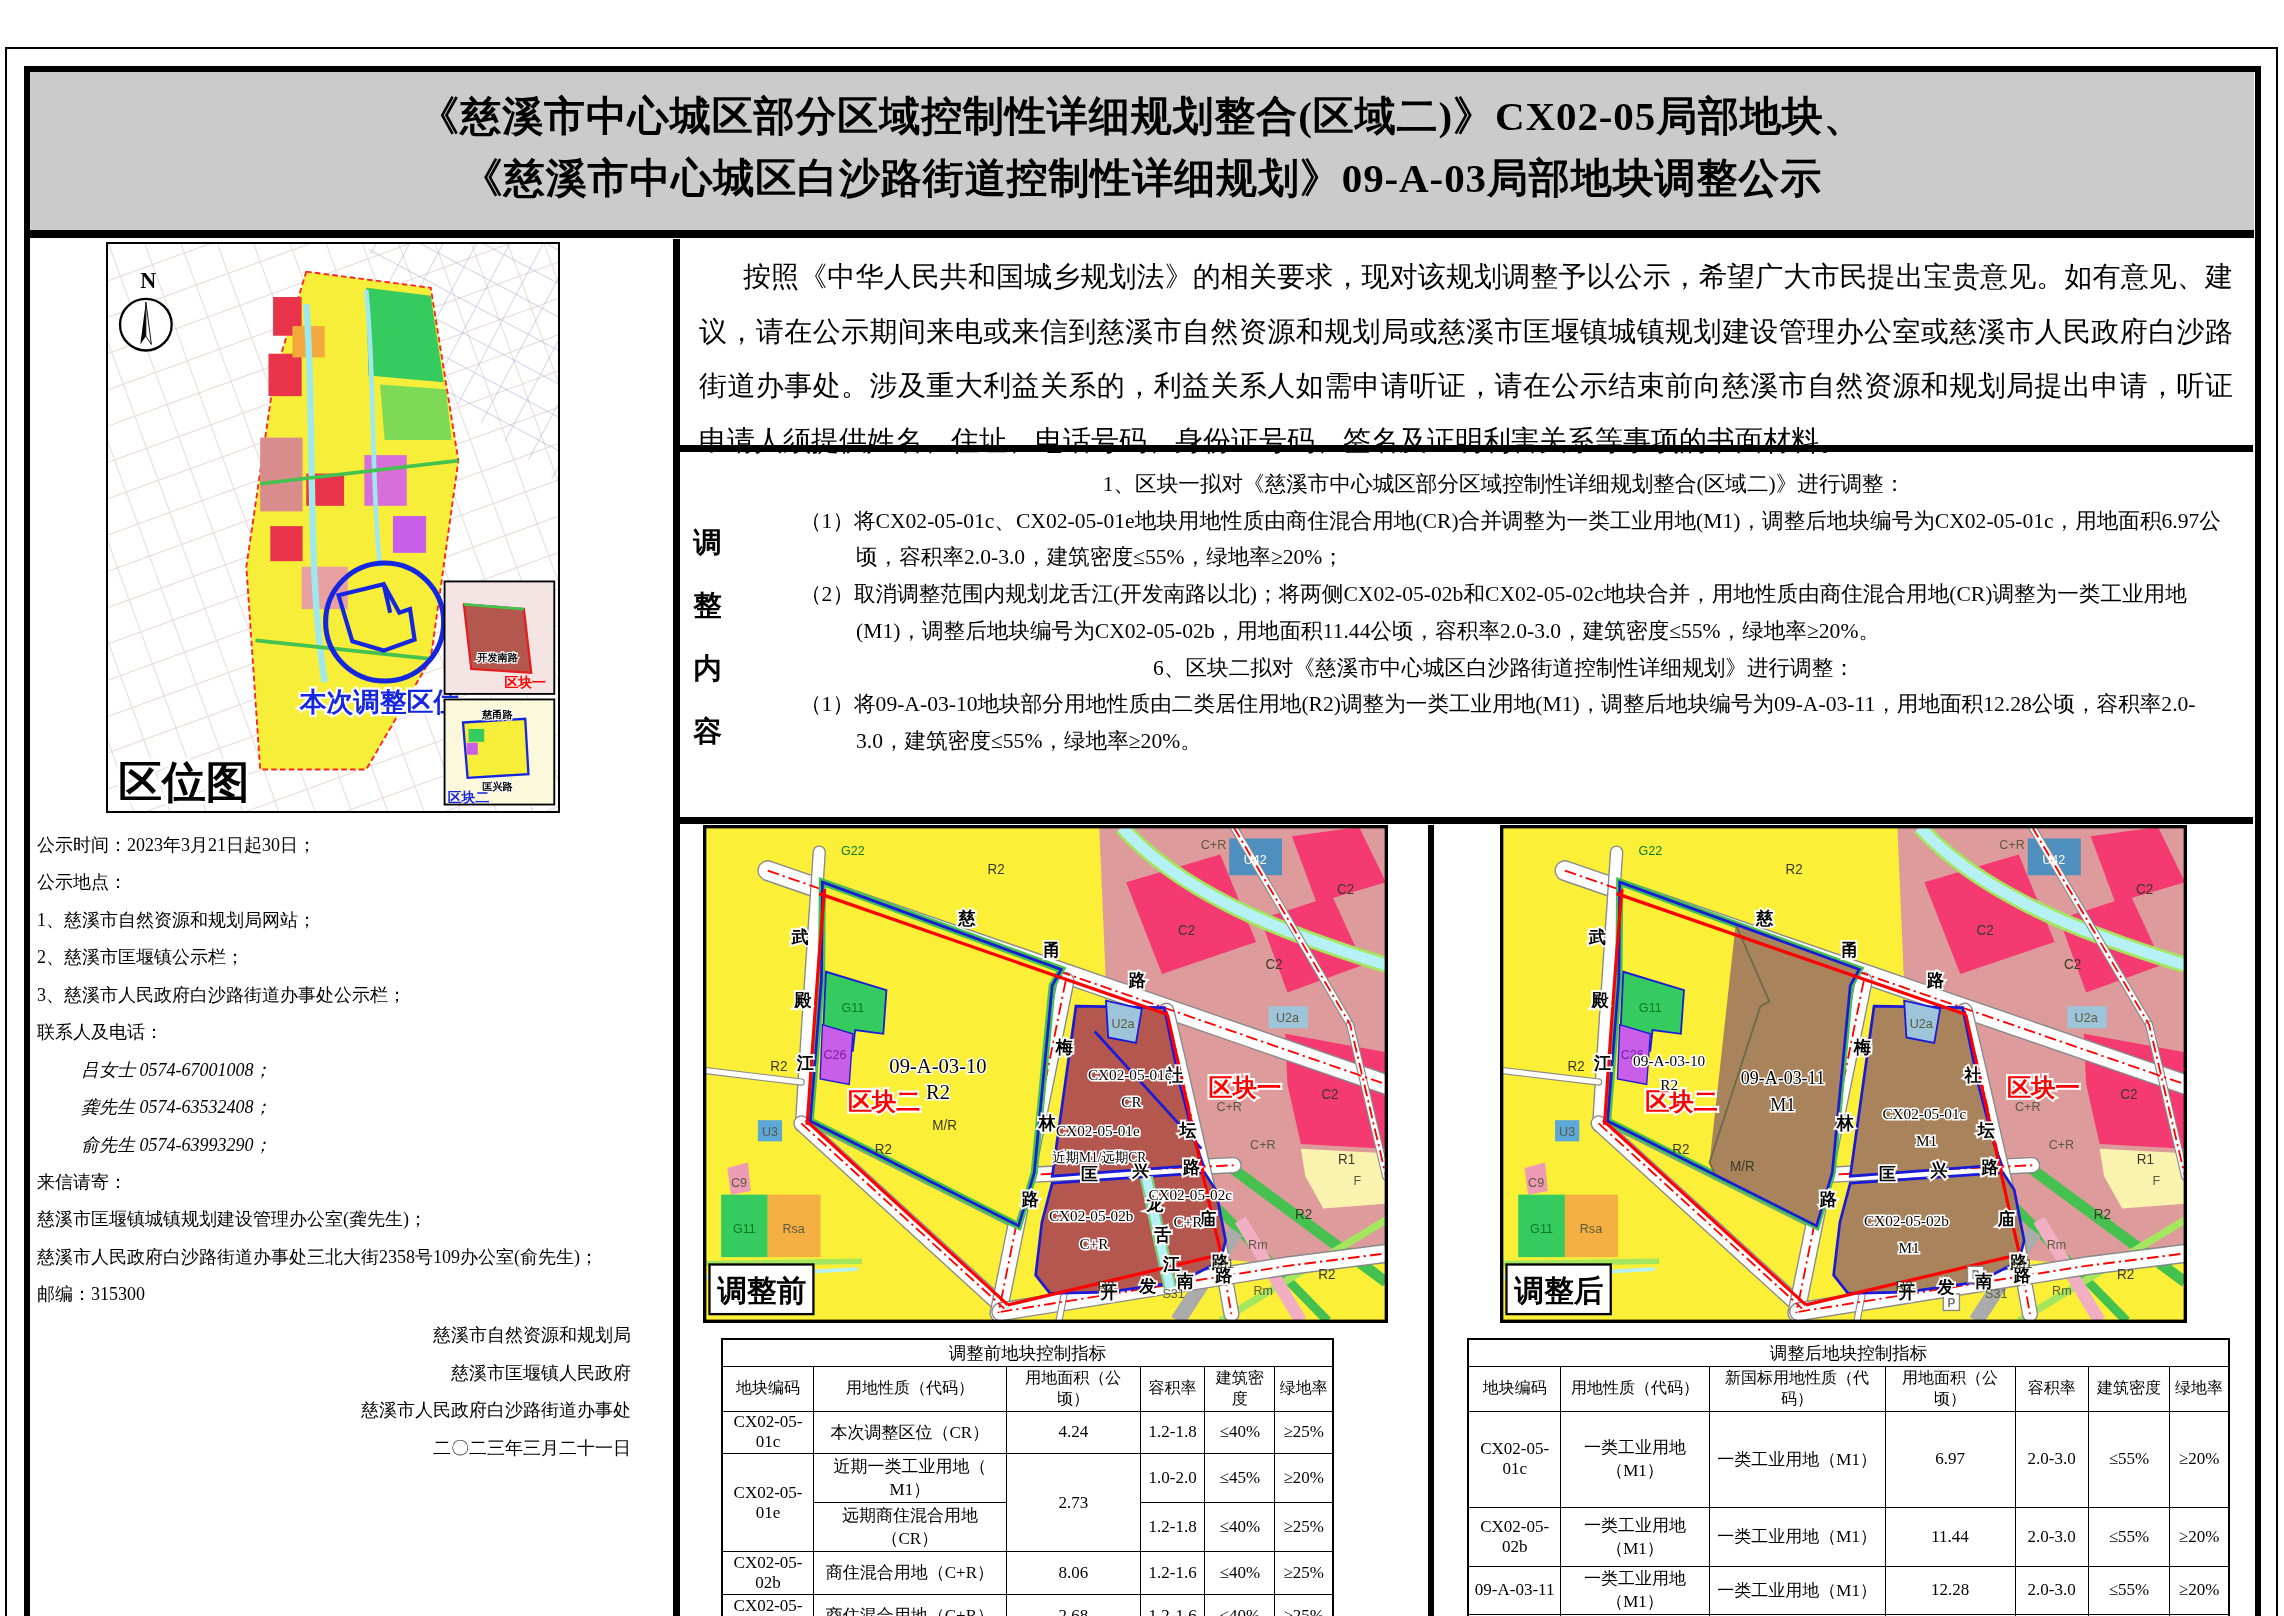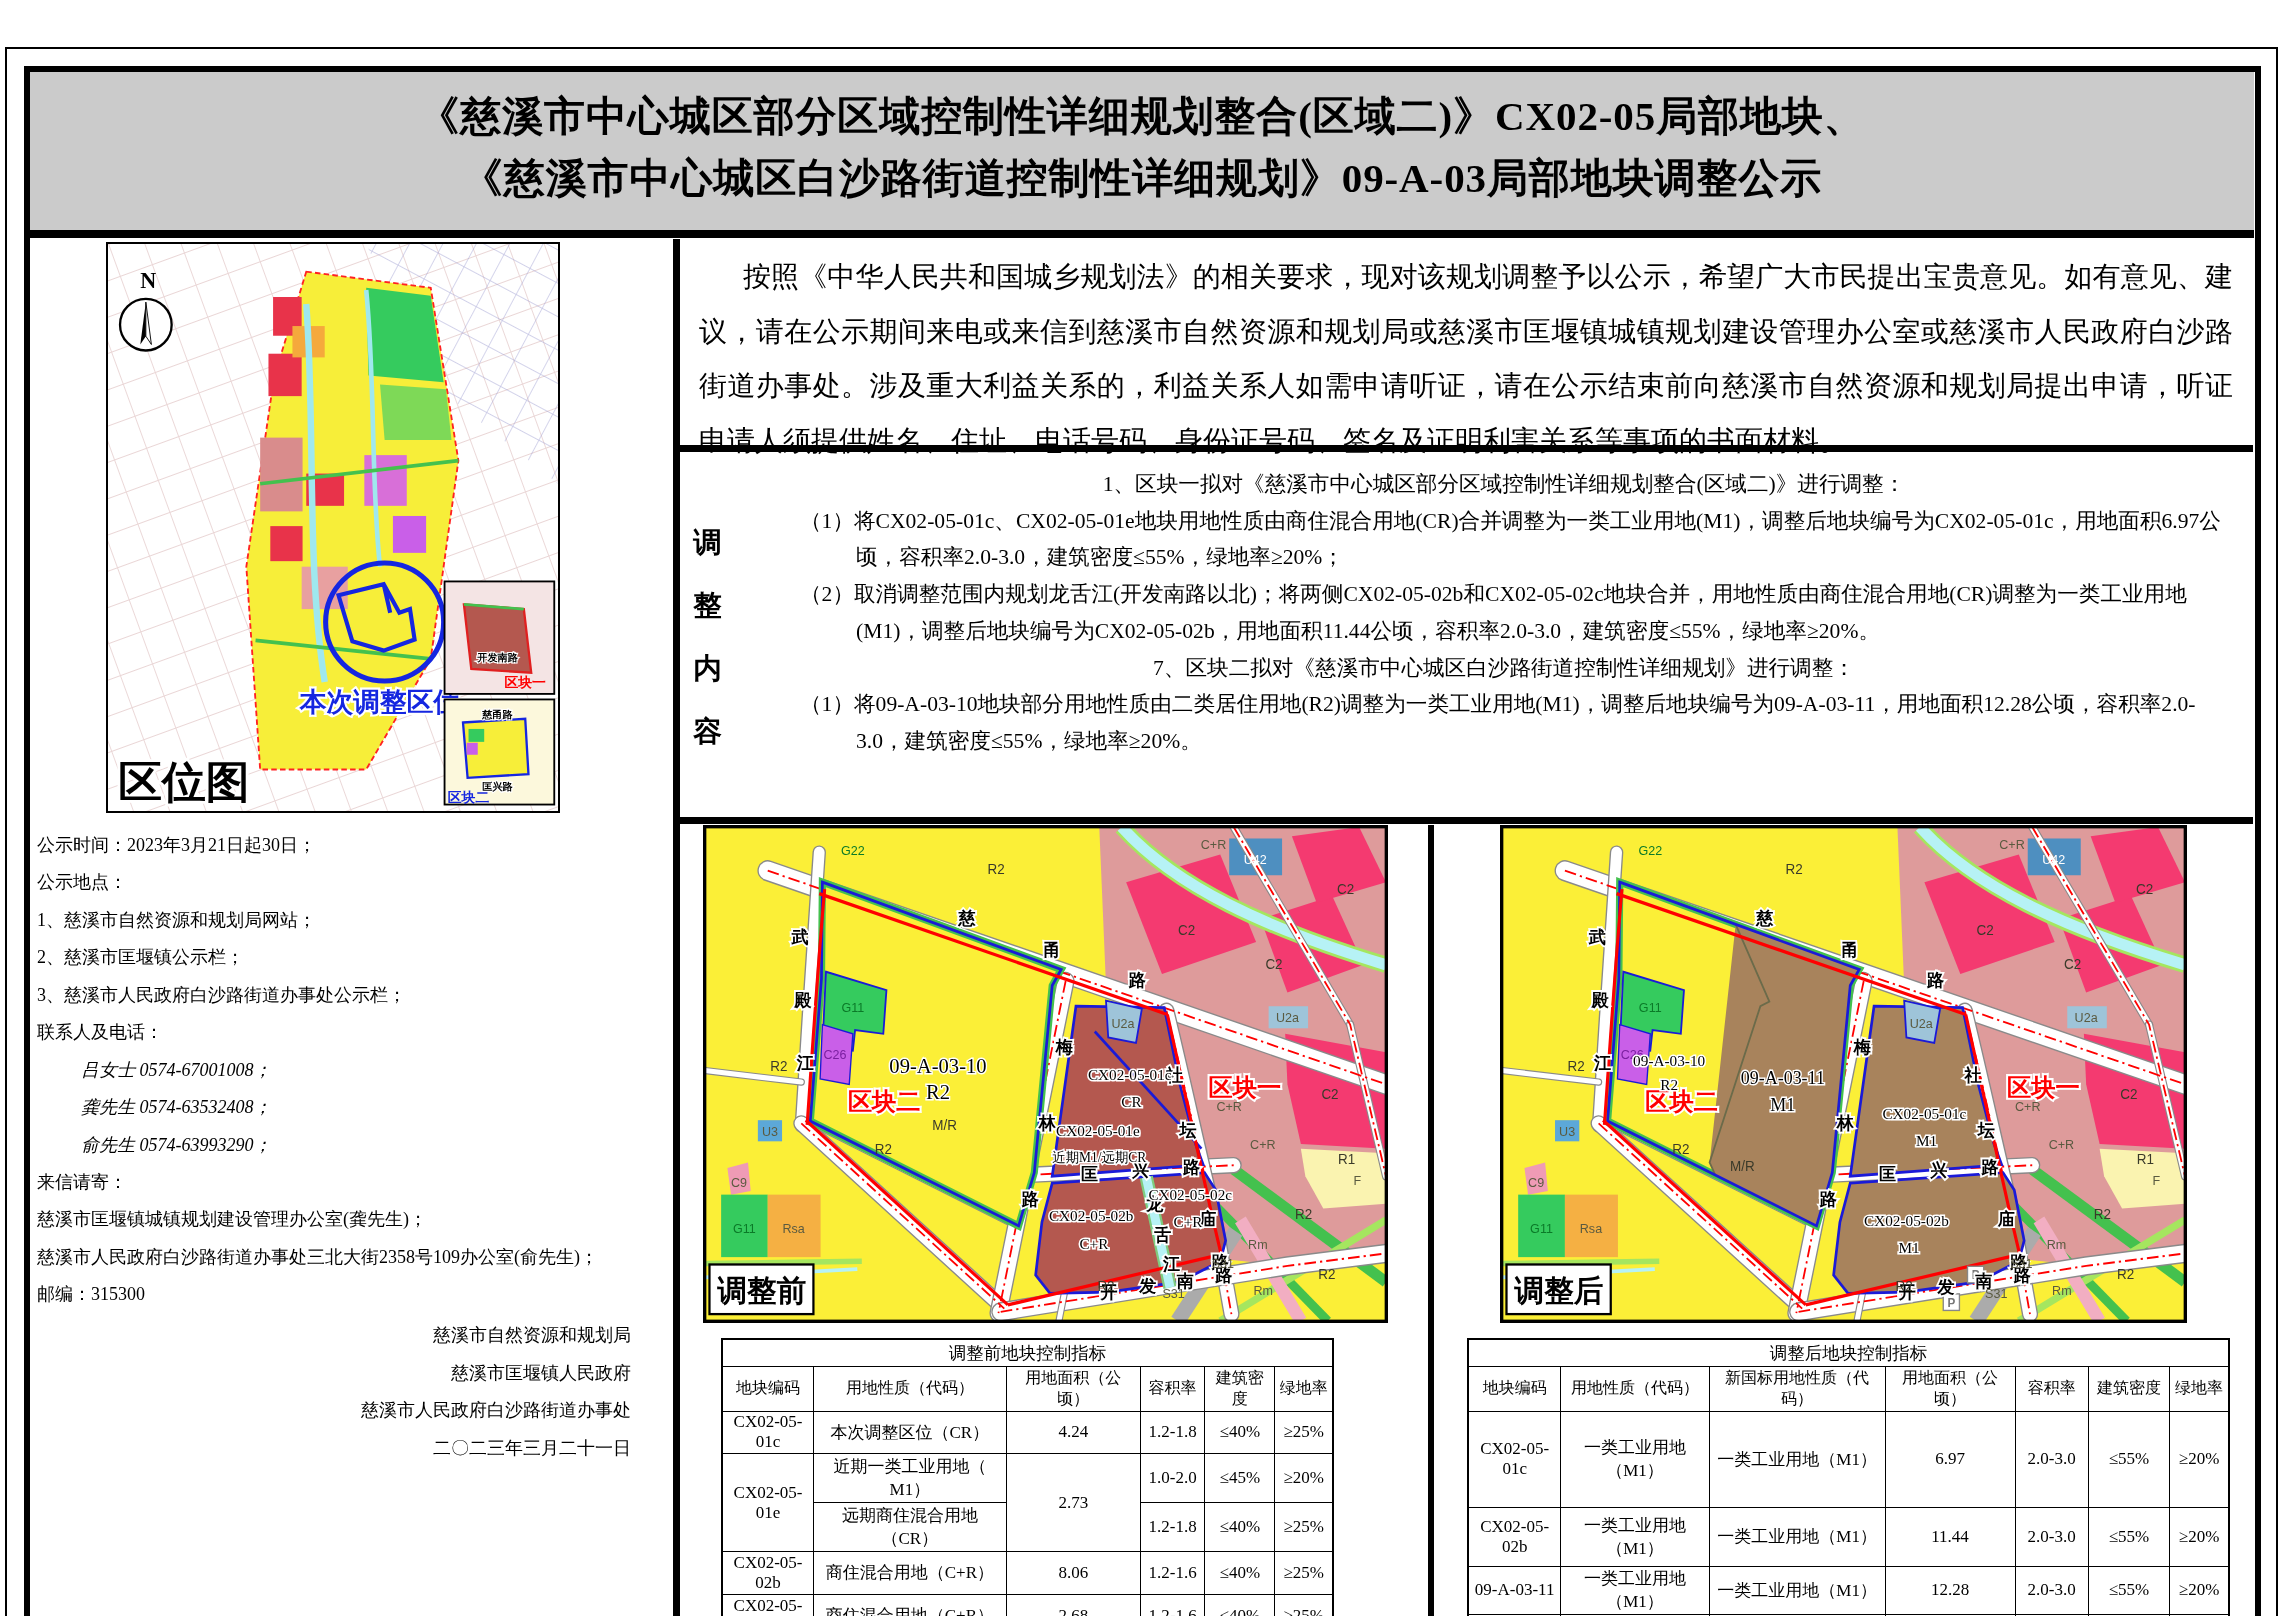--- a/index.html
+++ b/index.html
@@ -176,21 +176,21 @@
     <div class="adj-side">
       <span>调</span>
       <span>整</span>
       <span>内</span>
       <span>容</span>
     </div>
     <div class="adj-text">
       <div class="hd">1、区块一拟对《慈溪市中心城区部分区域控制性详细规划整合(区域二)》进行调整：</div>
       <div class="it">（1）将CX02-05-01c、CX02-05-01e地块用地性质由商住混合用地(CR)合并调整为一类工业用地(M1)，调整后地块编号为CX02-05-01c，用地面积6.97公顷，容积率2.0-3.0，建筑密度≤55%，绿地率≥20%；</div>
       <div class="it">（2）取消调整范围内规划龙舌江(开发南路以北)；将两侧CX02-05-02b和CX02-05-02c地块合并，用地性质由商住混合用地(CR)调整为一类工业用地(M1)，调整后地块编号为CX02-05-02b，用地面积11.44公顷，容积率2.0-3.0，建筑密度≤55%，绿地率≥20%。</div>
-      <div class="hd">7、区块二拟对《慈溪市中心城区白沙路街道控制性详细规划》进行调整：</div>
+      <div class="hd">6、区块二拟对《慈溪市中心城区白沙路街道控制性详细规划》进行调整：</div>
       <div class="it">（1）将09-A-03-10地块部分用地性质由二类居住用地(R2)调整为一类工业用地(M1)，调整后地块编号为09-A-03-11，用地面积12.28公顷，容积率2.0-3.0，建筑密度≤55%，绿地率≥20%。</div>
     </div>
 
     <div class="map-box" id="beforeMapBox">
       <svg viewBox="0 0 1520 1075" width="681" height="494" preserveAspectRatio="none">
         <rect width="1520" height="1075" fill="#FBEF37"></rect>
 
         <polygon points="880,0 1520,0 1520,560 895,345" fill="#DE9B9B"></polygon>
         <polygon points="940,120 1150,60 1230,250 1020,320" fill="#F43A70"></polygon>
         <polygon points="1240,200 1400,150 1470,300 1300,360" fill="#F43A70"></polygon>

